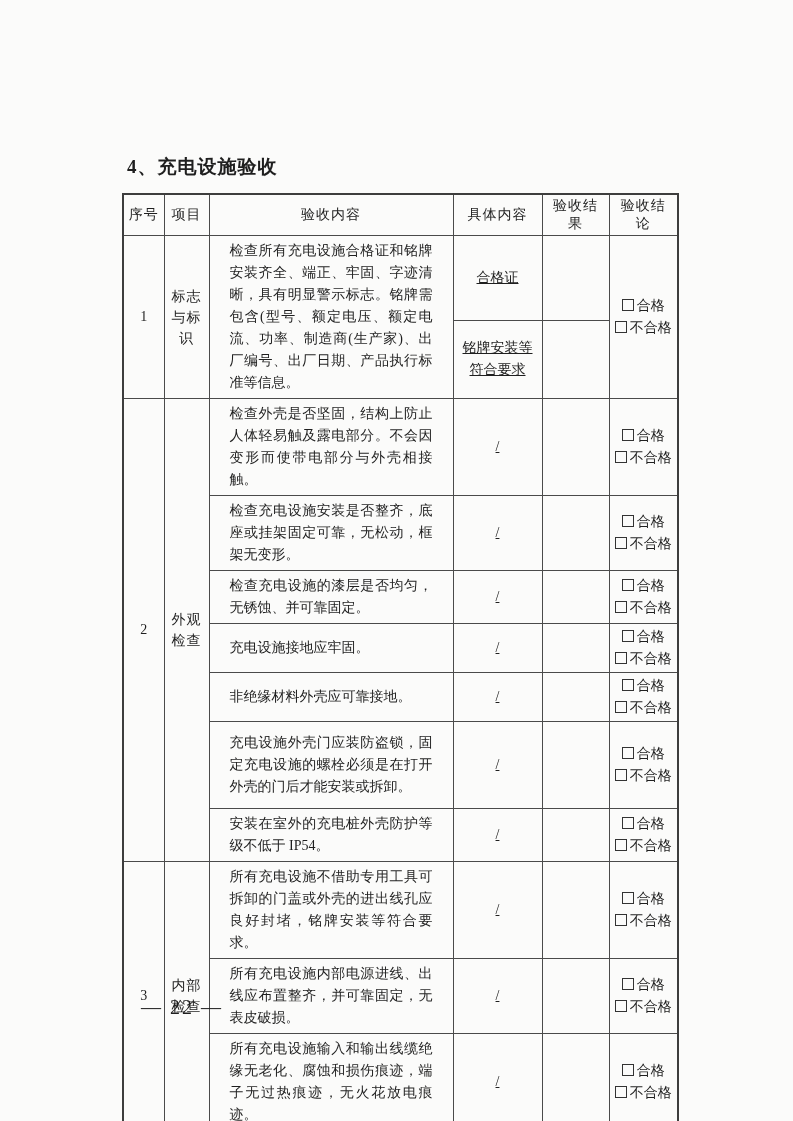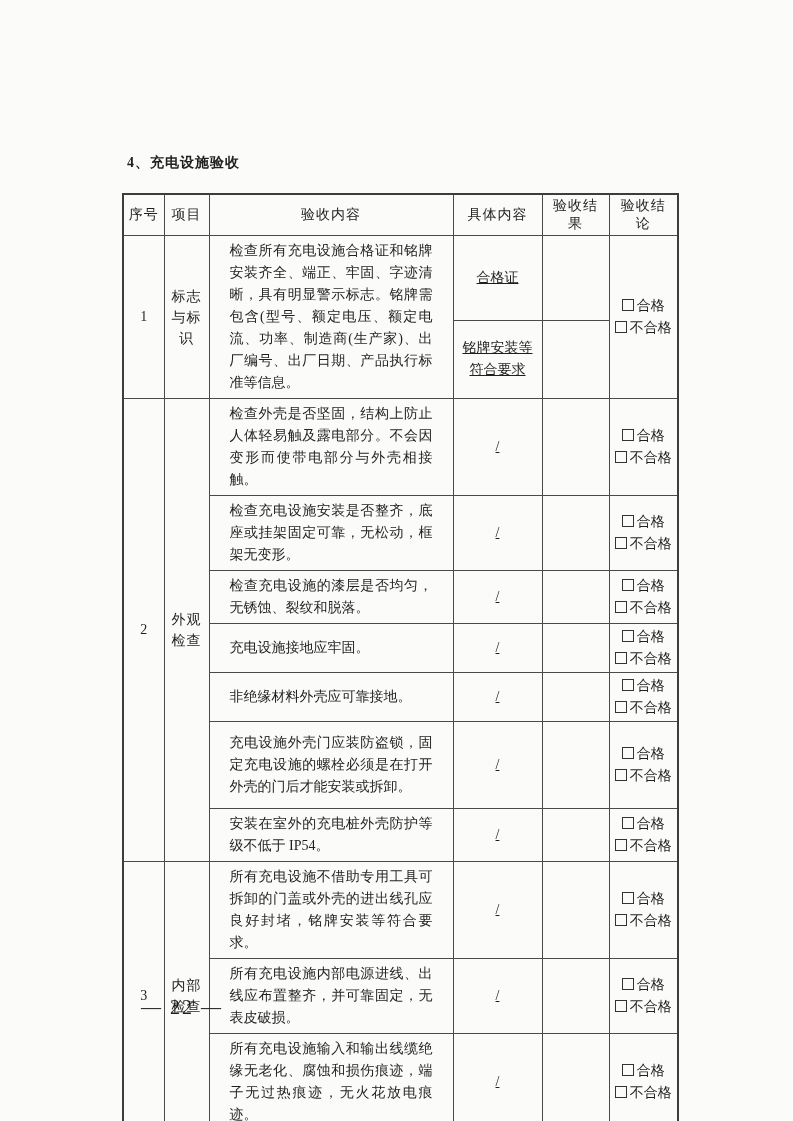--- a/index.html
+++ b/index.html
@@ -6,21 +6,21 @@
   body{
     width:793px;height:1121px;
     background:#fbfbfa;
     font-family:"Liberation Serif","DejaVu Serif",serif;
     color:#1f1f1f;
     -webkit-font-smoothing:antialiased;
   }
   .page{position:relative;width:793px;height:1121px;overflow:hidden;}
   .title{
     position:absolute;left:127px;top:154px;
-    font-size:14px;font-weight:600;letter-spacing:1px;
+    font-size:19px;font-weight:600;letter-spacing:1px;
   }
   table.acceptance{
     position:absolute;left:122px;top:193px;
     width:555px;border-collapse:collapse;table-layout:fixed;
     font-size:14px;
     border:2px solid #3d3d3d;
   }
   col.c-no{width:41px}
   col.c-item{width:45px}
   col.c-content{width:244px}
@@ -116,21 +116,21 @@
         <td class="specific">/</td>
         <td class="result"></td>
         <td class="concl">
           <span class="cbgroup">
             <span class="cbrow"><span class="cb"></span><span>合格</span></span>
             <span class="cbrow"><span class="cb"></span><span>不合格</span></span>
           </span>
         </td>
       </tr>
       <tr style="height:50px">
-        <td class="content">检查充电设施的漆层是否均匀，无锈蚀、裂纹和脱落。</td>
+        <td class="content">检查充电设施的漆层是否均匀，无锈蚀、并可靠固定。</td>
         <td class="specific">/</td>
         <td class="result"></td>
         <td class="concl">
           <span class="cbgroup">
             <span class="cbrow"><span class="cb"></span><span>合格</span></span>
             <span class="cbrow"><span class="cb"></span><span>不合格</span></span>
           </span>
         </td>
       </tr>
       <tr style="height:44px">

